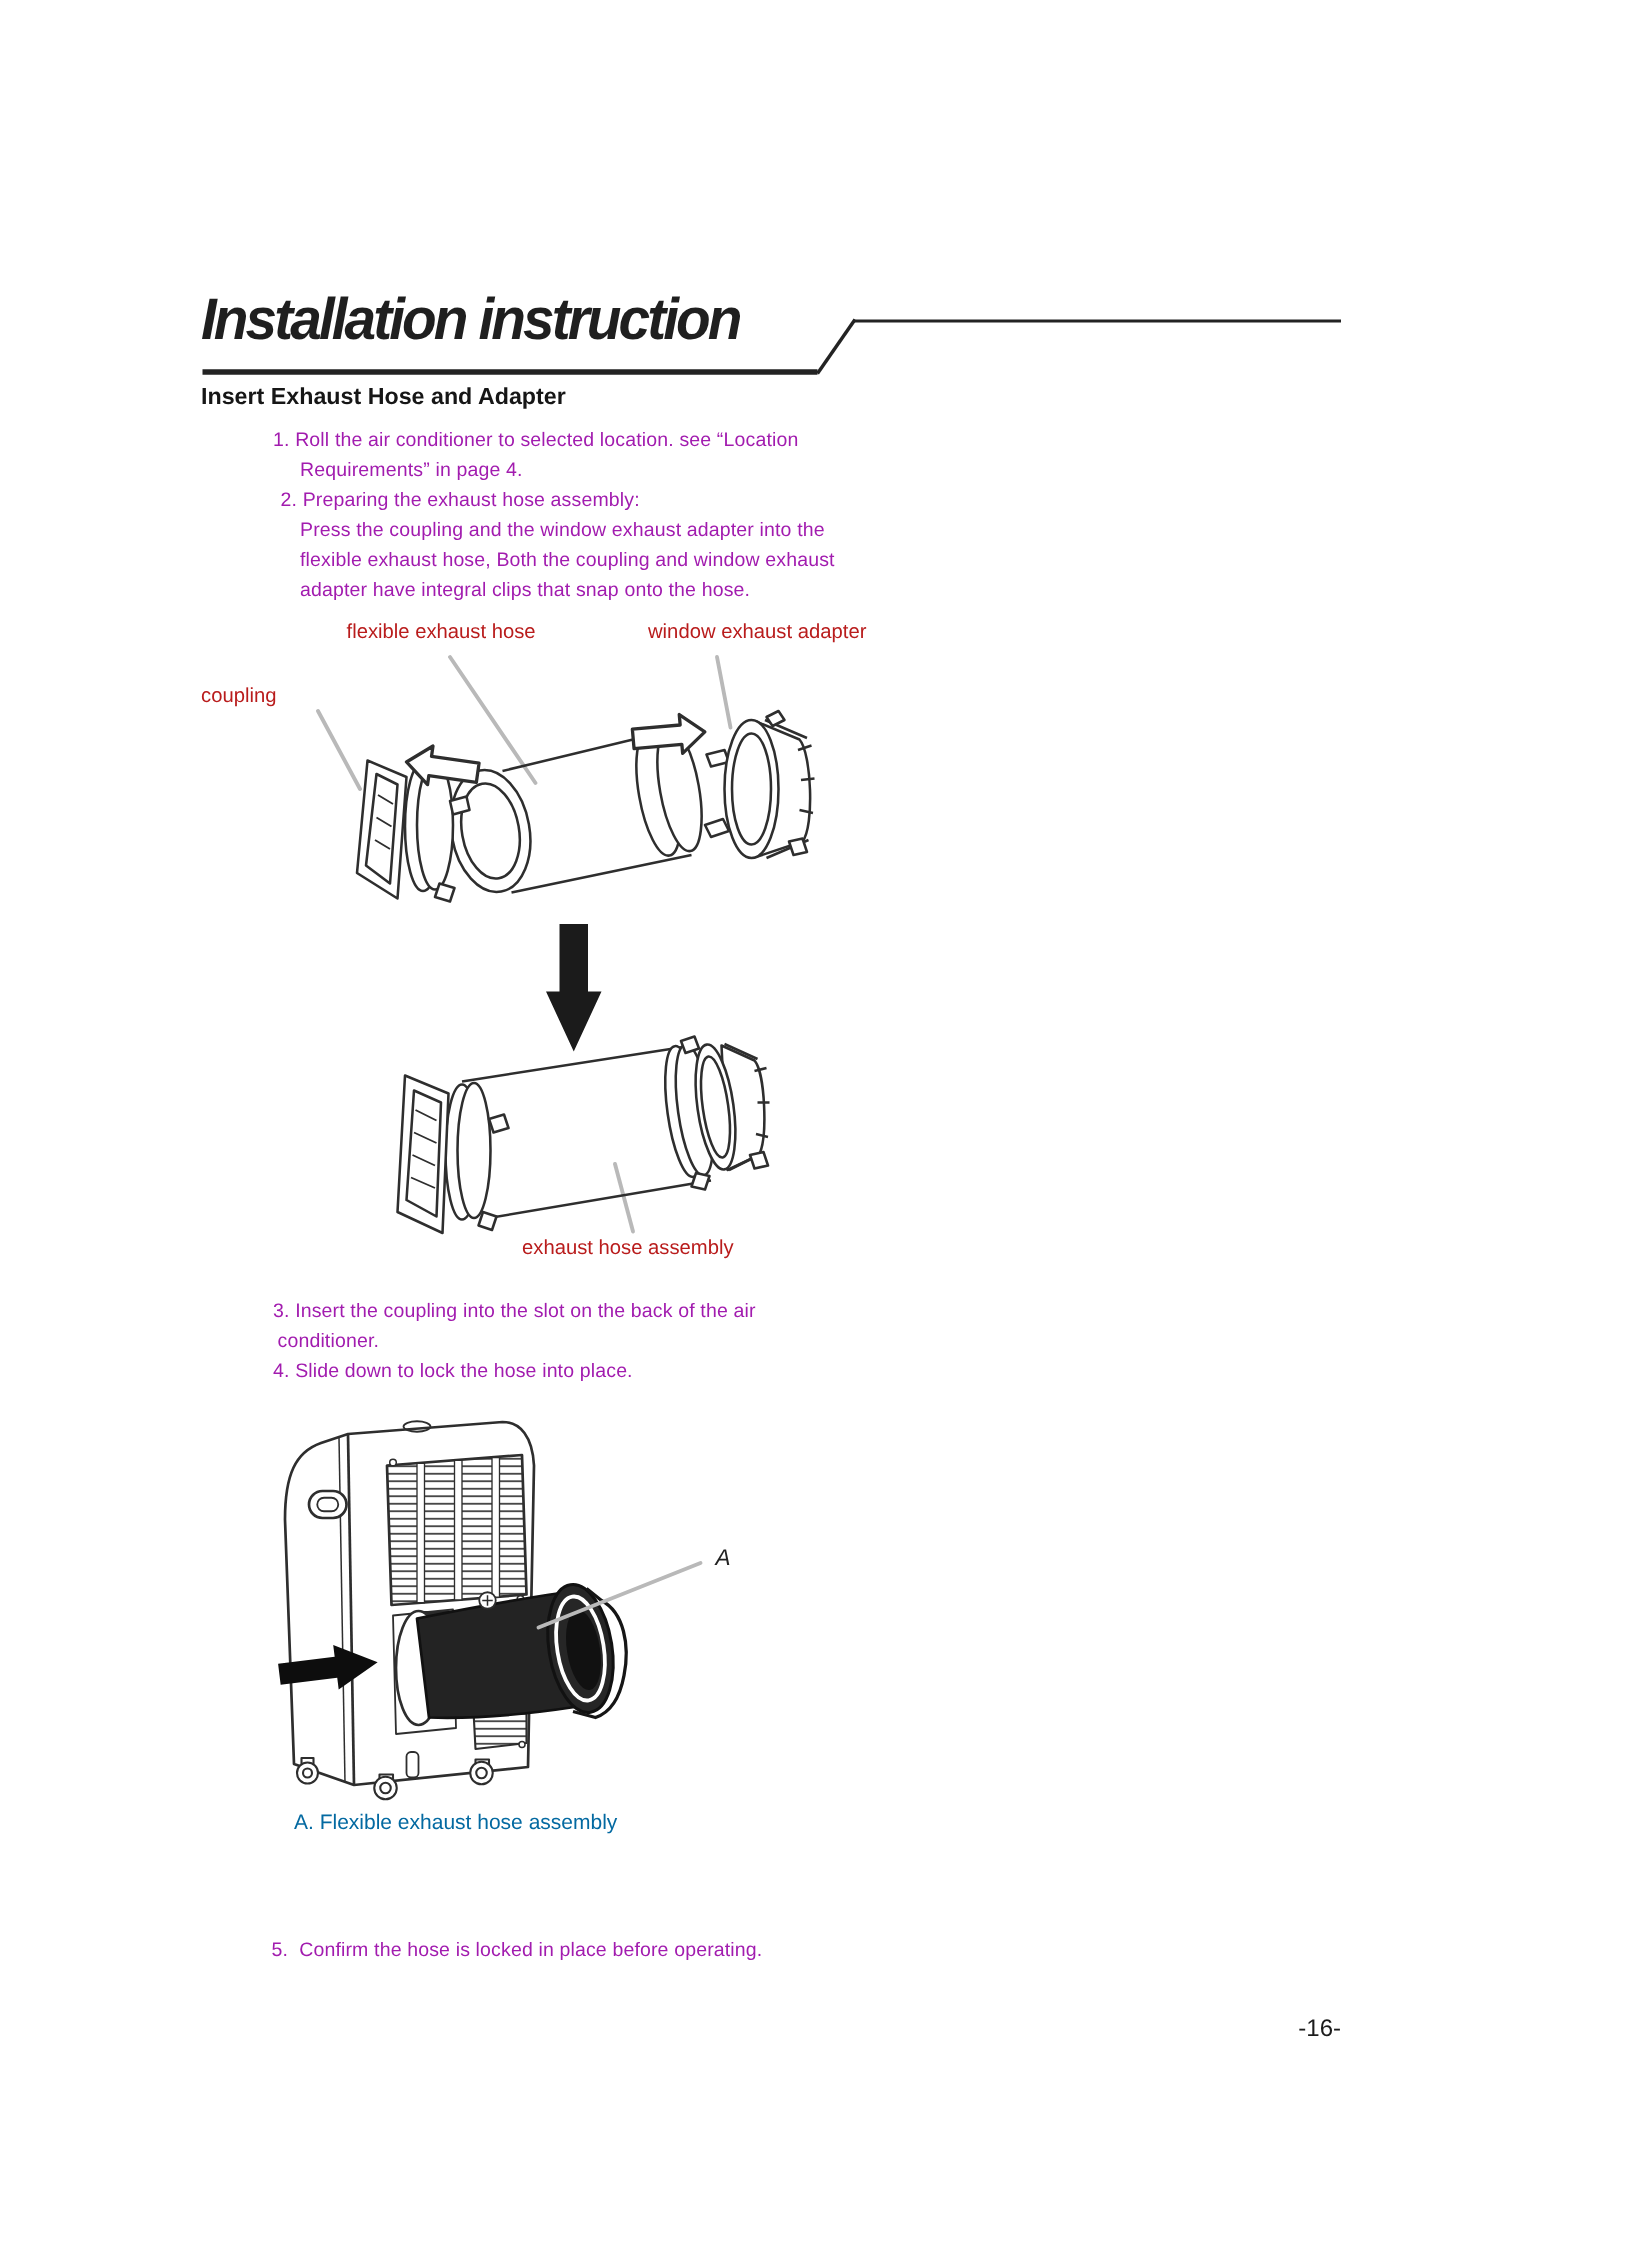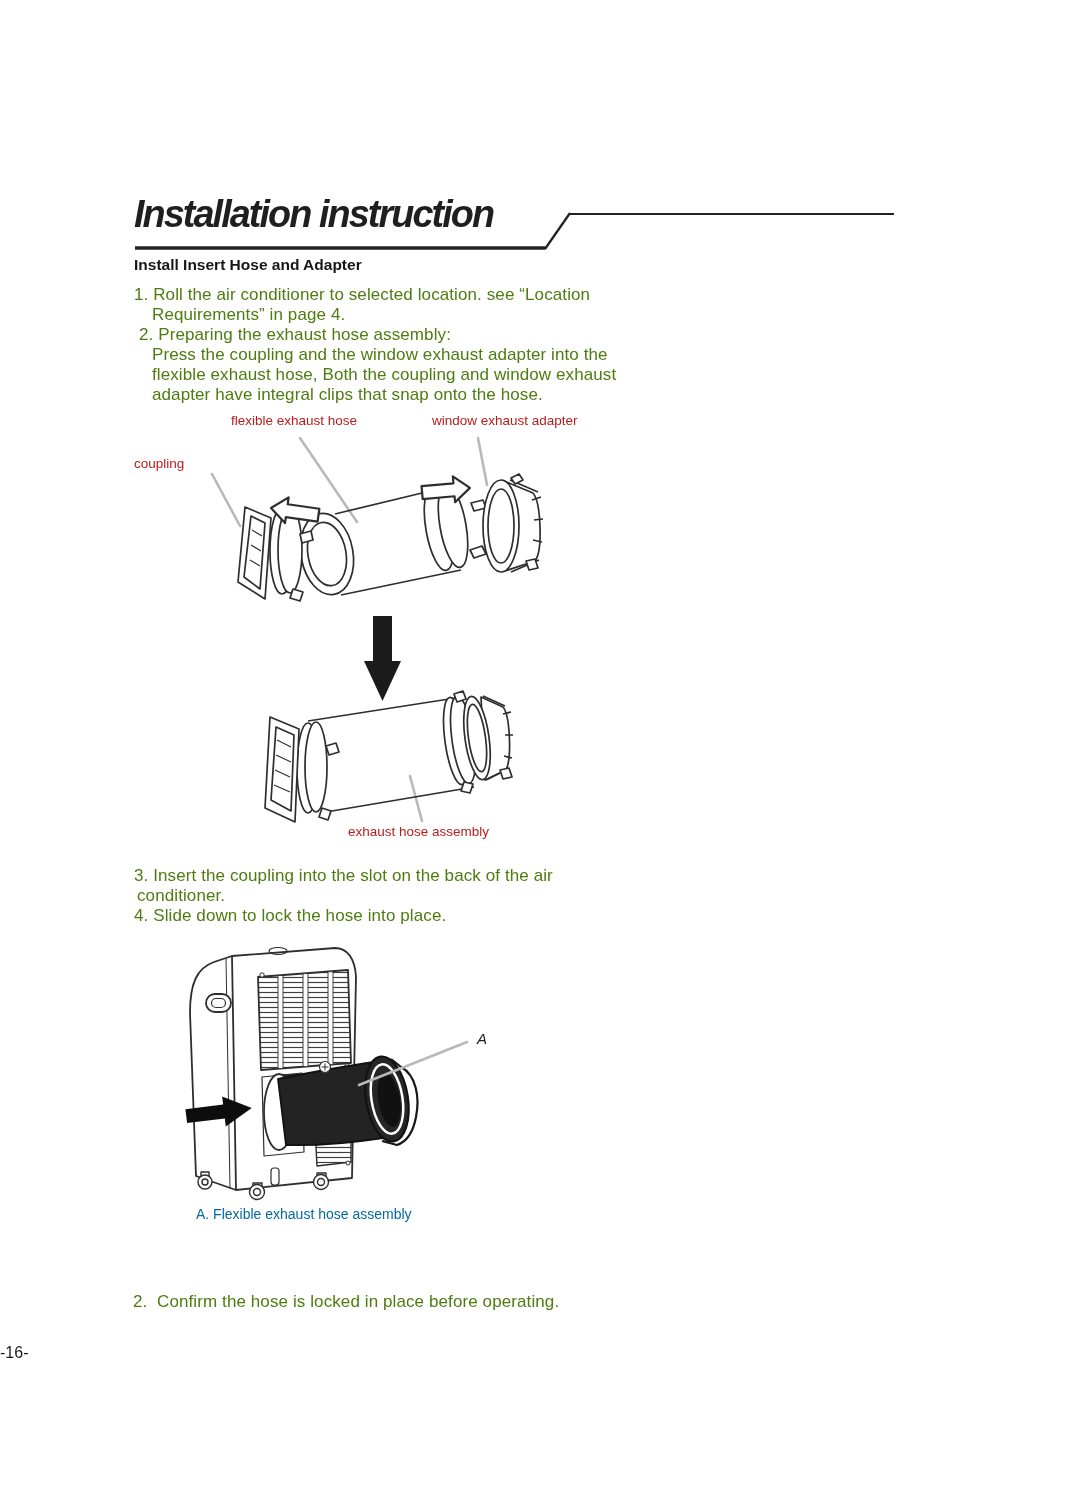--- a/index.html
+++ b/index.html
@@ -2,39 +2,39 @@
 <html><head>
 <meta charset="utf-8">
 <style>
   html,body{margin:0;padding:0;background:#ffffff;}
   .page{position:relative;width:894px;height:1508px;background:#ffffff;overflow:hidden;
         font-family:"Liberation Sans",sans-serif;color:#1c1c1c;}
   .abs{position:absolute;}
   .title{position:absolute;left:134px;top:192px;font-size:39px;font-weight:bold;font-style:italic;
          letter-spacing:-2px;color:#1f1f1f;transform:scaleX(.97);transform-origin:left top;white-space:pre;}
   .h2{position:absolute;font-size:15.5px;font-weight:bold;white-space:pre;color:#161616;}
-  .line{position:absolute;font-size:17px;white-space:pre;color:#4d7c0f;letter-spacing:.1px;}
+  .line{position:absolute;font-size:13px;white-space:pre;color:#a21caf;letter-spacing:.1px;margin-left:48px;}
   .dlabel{position:absolute;font-size:13.5px;white-space:pre;color:#b91c1c;}
   .caption{position:absolute;font-size:14px;white-space:pre;color:#0369a1;}
   .callout{position:absolute;font-size:15px;font-style:italic;color:#222;}
-  .pagenum{position:absolute;left:0;right:0;top:1344px;text-align:left;font-size:16px;color:#1c1c1c;}
+  .pagenum{position:absolute;left:0;right:0;top:1344px;text-align:right;font-size:16px;color:#1c1c1c;}
 </style>
 </head>
 <body>
 
 <div class="page">
 
   <div class="title">Installation instruction</div>
   <svg class="abs" style="left:130px;top:205px" width="830" height="50" viewBox="0 0 830 50">
     <path d="M5,43 H415" stroke="#232323" stroke-width="3.6" fill="none"></path>
     <path d="M415,44 L440,8" stroke="#232323" stroke-width="2.3" fill="none"></path>
     <path d="M439,9 H820" stroke="#232323" stroke-width="2" fill="none"></path>
   </svg>
 
-  <div class="h2" style="left:134px;top:256px">Install Insert Hose and Adapter</div>
+  <div class="h2" style="left:134px;top:256px">Insert Exhaust Hose and Adapter</div>
   <div class="line" style="left:134px;top:285px">1. Roll the air conditioner to selected location. see “Location</div>
   <div class="line" style="left:152px;top:305px">Requirements” in page 4.</div>
   <div class="line" style="left:139px;top:325px">2. Preparing the exhaust hose assembly:</div>
   <div class="line" style="left:152px;top:365px">flexible exhaust hose, Both the coupling and window exhaust</div>
   <div class="line" style="left:152px;top:345px">Press the coupling and the window exhaust adapter into the</div>
   <div class="line" style="left:152px;top:385px">adapter have integral clips that snap onto the hose.</div>
 
   <div class="dlabel" style="left:231px;top:413px">flexible exhaust hose</div>
   <div class="dlabel" style="left:432px;top:413px">window exhaust adapter</div>
   <div class="dlabel" style="left:134px;top:456px">coupling</div>
@@ -177,16 +177,16 @@
       </g>
       <line x1="181" y1="150" x2="289" y2="107" stroke="#b9b9b9" stroke-width="2.6" stroke-linecap="round"></line>
       <g transform="translate(8,160) rotate(-7 34 17)">
         <path d="M0,10 H38 V2 L66,17 L38,32 V24 H0 Z" fill="#0d0d0d" stroke="none"></path>
       </g>
     </g>
   </svg>
   <div class="callout" style="left:477px;top:1030px">A</div>
   <div class="caption" style="left:196px;top:1206px">A. Flexible exhaust hose assembly</div>
 
-  <div class="line" style="left:133px;top:1292px">2.  Confirm the hose is locked in place before operating.</div>
+  <div class="line" style="left:133px;top:1292px">5.  Confirm the hose is locked in place before operating.</div>
   <div class="pagenum">-16-</div>
 
 </div>
 
 </body></html>

